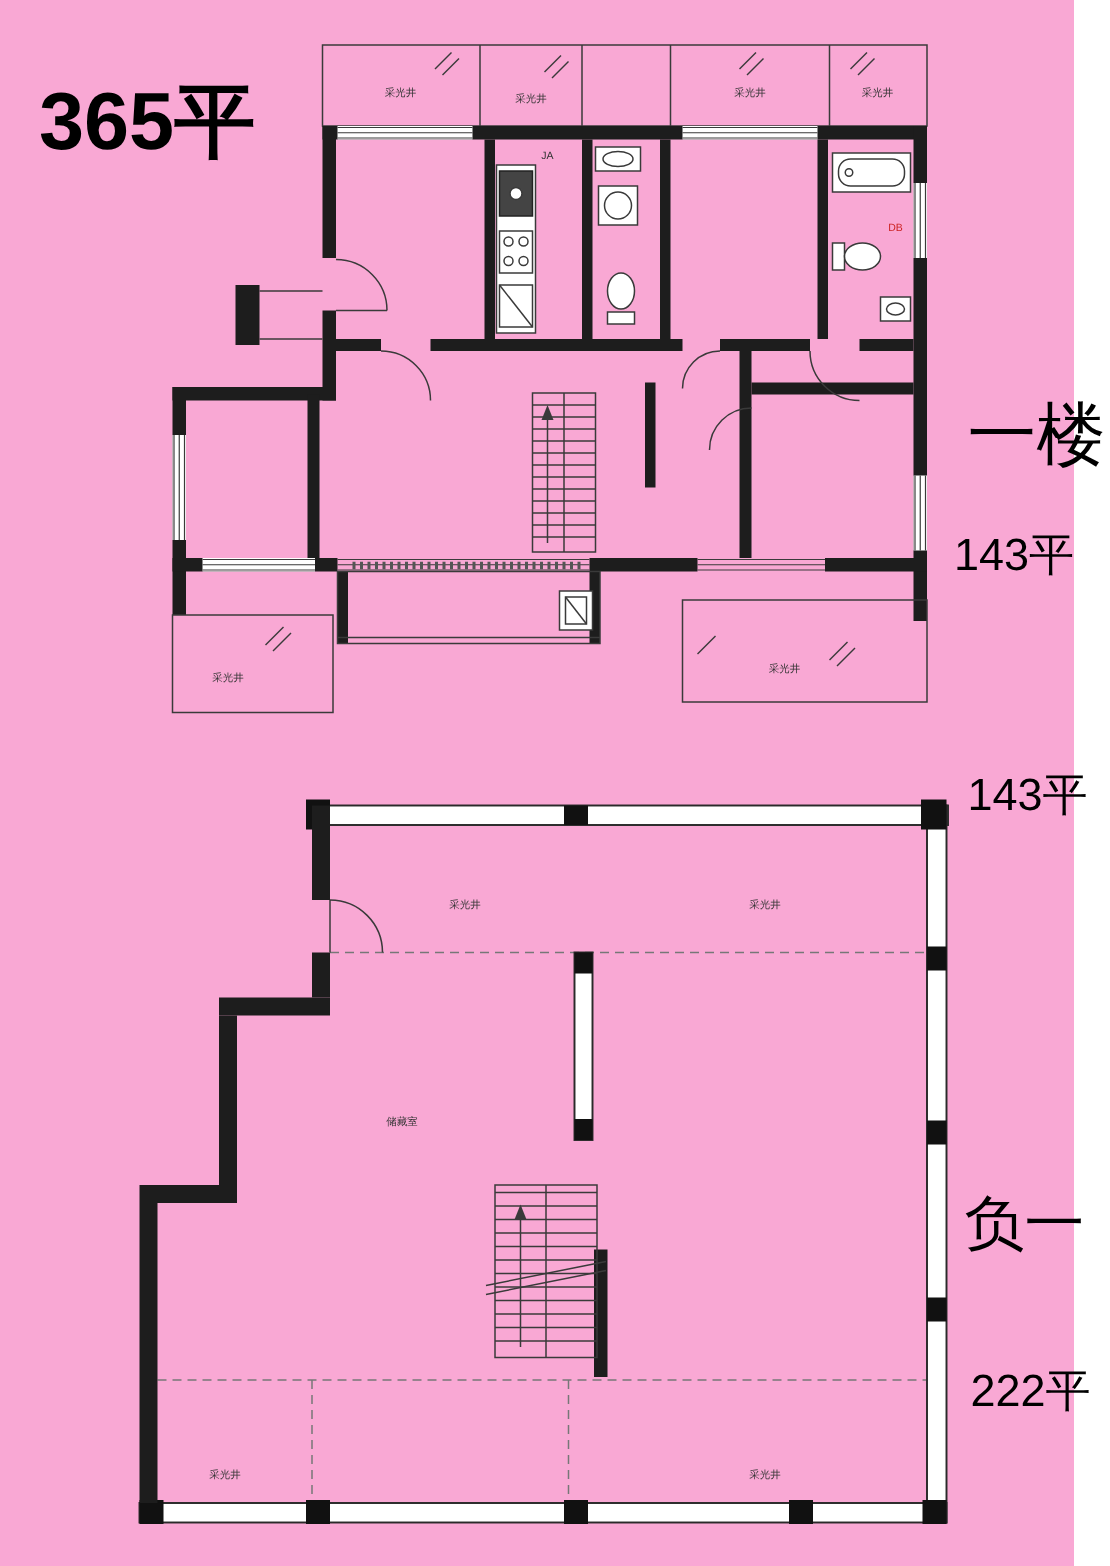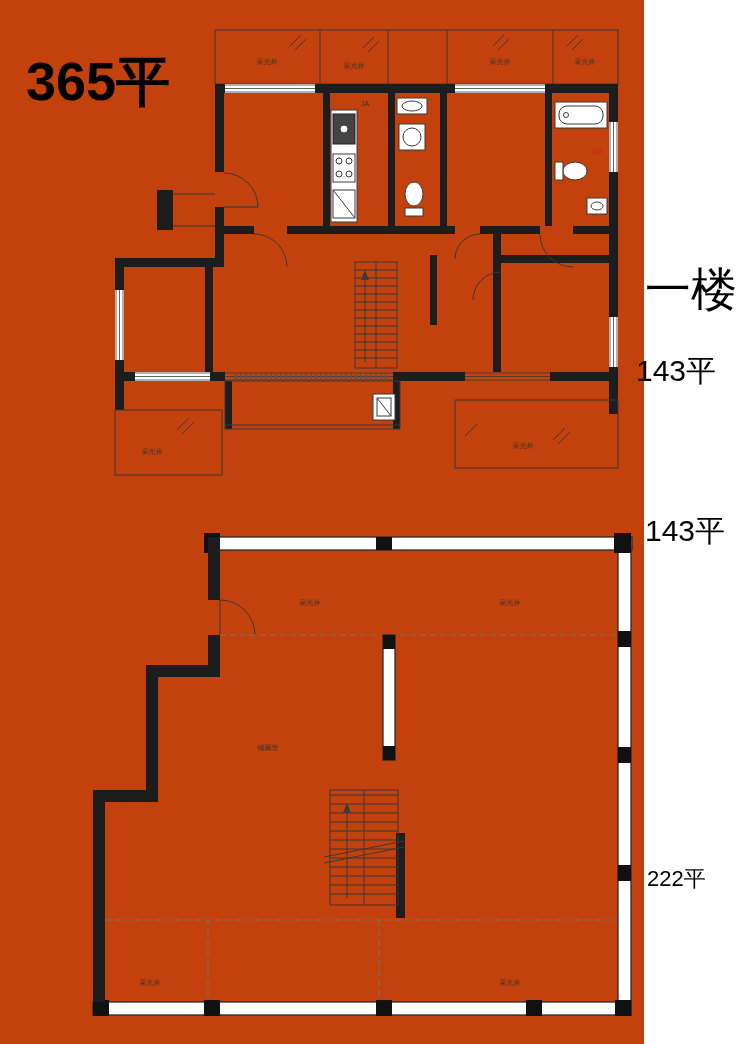--- a/index.html
+++ b/index.html
@@ -1,25 +1,25 @@
 <!DOCTYPE html>
 <html><head>
 <meta charset="utf-8">
 <style>
   *{margin:0;padding:0;box-sizing:border-box}
   html,body{width:740px;height:1044px;background:#fff;overflow:hidden;
     font-family:"Liberation Sans",sans-serif;color:#000}
-  .stage{position:relative;width:644px;height:1044px;background:#c2410c}
+  .stage{position:relative;width:716px;height:1044px;background:#f9a8d4}
   .big-label{position:absolute;line-height:1;white-space:nowrap}
   .title-label{left:26px;top:54px;font-size:54px;font-weight:700}
   .f1-name{left:645px;top:266px;font-size:46px;font-weight:500}
   .f1-area{left:636px;top:356px;font-size:30px}
   .f2-area{left:645px;top:516px;font-size:30px}
   .b1-name{left:643px;top:796px;font-size:40px;font-weight:500}
-  .b1-area{left:647px;top:868px;font-size:22px}
+  .b1-area{left:647px;top:913px;font-size:30px}
   svg.plan{position:absolute}
   .plan1{left:95px;top:22px}
   .plan2{left:83px;top:523px}
   .wall{fill:#1d1d1d;stroke:none}
   .thin{stroke:#3a3a3a;stroke-width:1;fill:none}
   .win{stroke:#3a3a3a;stroke-width:.8;fill:none}
   .whitebg{fill:#fff;stroke:none}
   .wout{fill:#fff;stroke:#2a2a2a;stroke-width:1.3}
   .col{fill:#111;stroke:none}
   .dash{stroke:#777;stroke-width:1;fill:none;stroke-dasharray:6 4}
@@ -30,20 +30,21 @@
 </style>
 </head>
 <body>
 
 <div class="stage">
 
   <div class="big-label title-label">365平</div>
   <div class="big-label f1-name">一楼</div>
   <div class="big-label f1-area">143平</div>
   <div class="big-label f2-area">143平</div>
+  <div class="big-label b1-name">负一</div>
   <div class="big-label b1-area">222平</div>
 
   <svg class="plan plan1" width="540" height="465" viewBox="0 0 540 465">
 
     <g>
       <rect class="thin" x="120" y="8" width="403" height="54"></rect>
       <line class="thin" x1="225" y1="8" x2="225" y2="62"></line>
       <line class="thin" x1="293" y1="8" x2="293" y2="62"></line>
       <line class="thin" x1="352" y1="8" x2="352" y2="62"></line>
       <line class="thin" x1="458" y1="8" x2="458" y2="62"></line>

